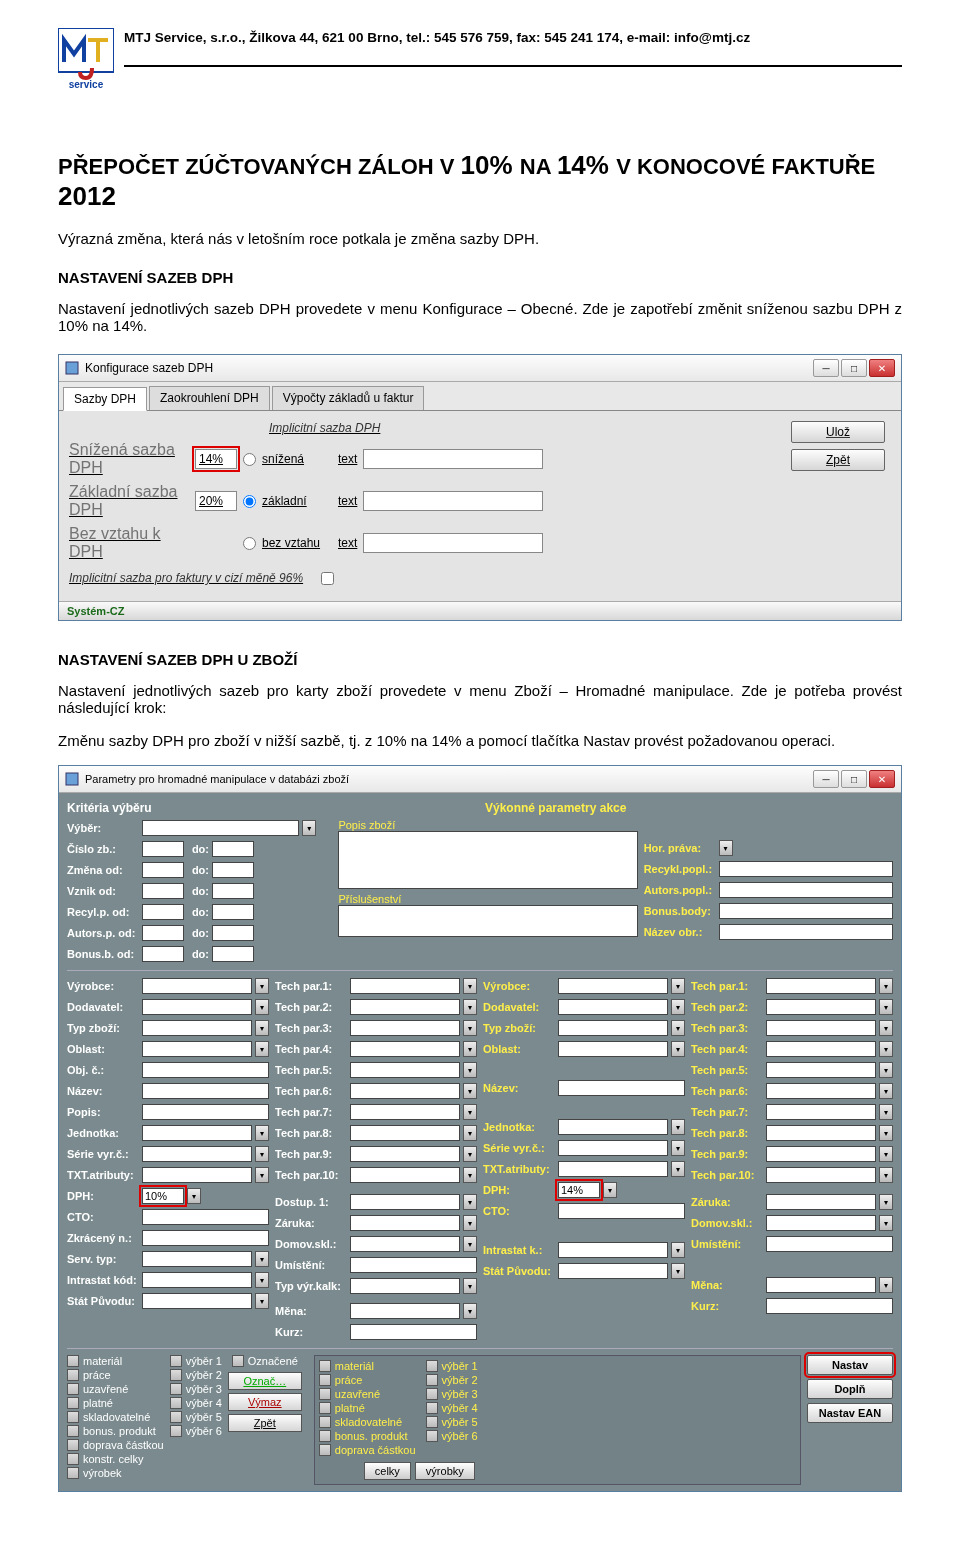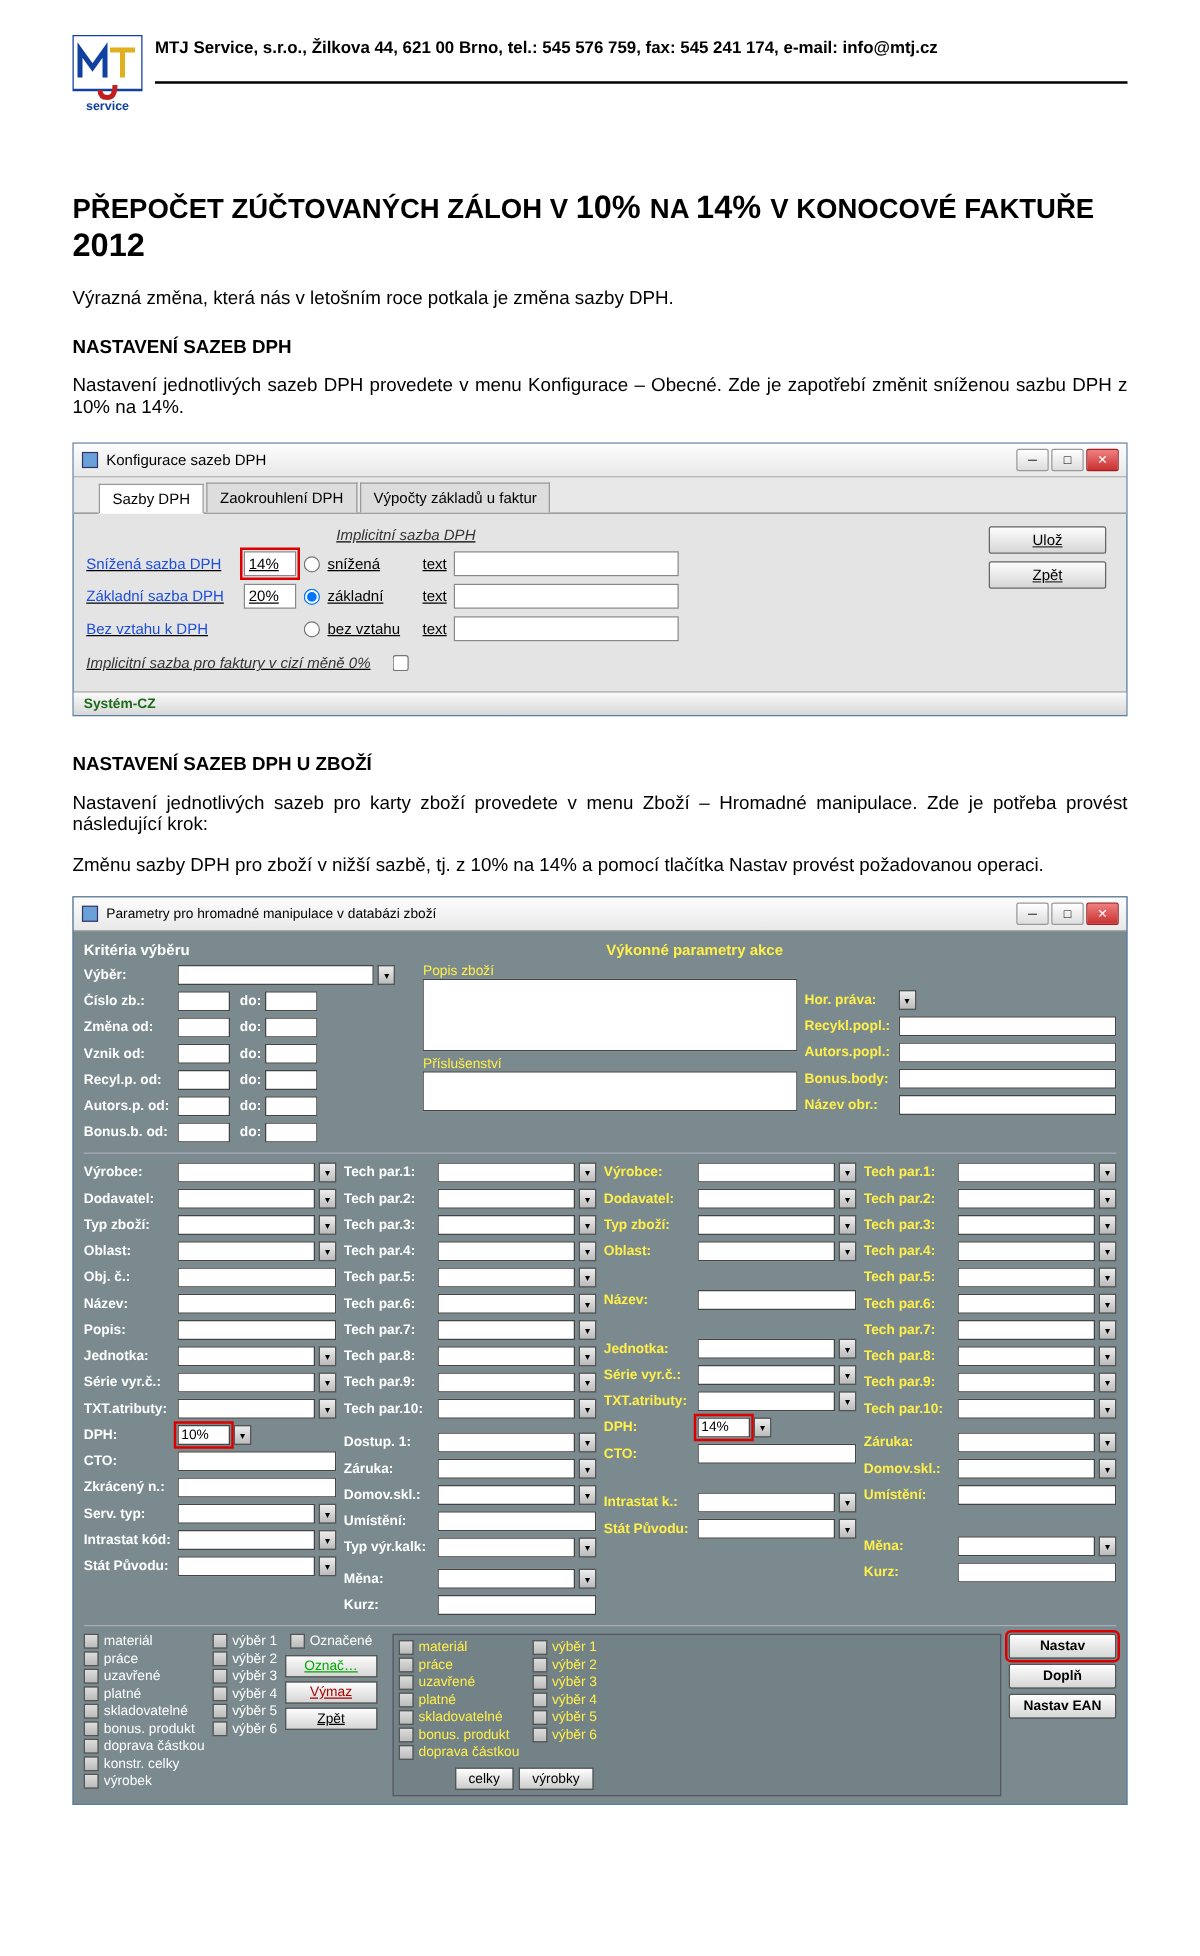--- a/index.html
+++ b/index.html
@@ -14,28 +14,28 @@
   .para { font-size: 15px; margin-bottom: 16px; text-align: justify; }
   h2.subhead { font-size: 15px; font-weight: bold; margin-top: 22px; margin-bottom: 14px; }
   
   .window { border: 1px solid #5b7fa0; background: #e4e4e4; width: 100%; margin: 20px 0 30px 0; font-size: 12px; font-family: Tahoma, Arial, sans-serif; color: #000; }
   .titlebar { background: linear-gradient(#fdfdfd,#e8e8e8); border-bottom: 1px solid #aaa; display: flex; align-items: center; justify-content: space-between; padding: 4px 6px; }
   .titlebar .ticon { width: 14px; height: 14px; display: inline-block; margin-right: 6px; }
   .titlebar-left { display: flex; align-items: center; }
   .winbtns { display: flex; gap: 2px; }
   .winbtn { width: 26px; height: 18px; border: 1px solid #999; background: linear-gradient(#fff,#ddd); border-radius: 2px; display: flex; align-items: center; justify-content: center; font-size: 10px; cursor: pointer; }
   .winbtn.close { background: linear-gradient(#f08080,#c93030); color: #fff; border-color: #a02020; }
-  .tabs { display: flex; background: #e8e8e8; border-bottom: 1px solid #888; padding-top: 4px; padding-left: 20px; gap: 0; }
+  .tabs { display: flex; background: #e8e8e8; border-bottom: 1px solid #888; padding-top: 4px; padding-left: 4px; gap: 0; }
   .tab { padding: 4px 10px; background: #ddd; border: 1px solid #999; border-bottom: none; font-size: 12px; margin-right: 2px; cursor: pointer; }
   .tab.active { background: #fff; border-bottom: 1px solid #fff; position: relative; top: 1px; }
   .window-body { padding: 10px; display: flex; }
   .form-col { flex: 1; text-decoration: underline; }
   .btn-col { width: 110px; display: flex; flex-direction: column; gap: 6px; padding-left: 10px; }
   .row { display: flex; align-items: center; margin-bottom: 6px; gap: 6px; }
-  .row label.fl { width: 120px; color: #1d4ed8; font-size: 12px; }
+  .row label.fl { width: 120px; color: #737373; font-size: 16px; }
   .row label.it { font-style: italic; color: #333; }
   input.txt { border: 1px solid #888; background: #fff; height: 20px; padding: 1px 3px; font-size: 12px; }
   input.txt.w40 { width: 42px; }
   input.txt.w180 { width: 180px; }
   .redbox { outline: 2px solid #d00; outline-offset: 1px; }
   .radio { width: 13px; height: 13px; }
   .checkbox { width: 13px; height: 13px; }
   .btn { border: 1px solid #666; background: linear-gradient(#fdfdfd,#d6d6d6); padding: 3px 0; width: 94px; font-size: 12px; text-align: center; border-radius: 2px; cursor: pointer; text-decoration: underline; text-decoration-color: #333; }
   .statusbar { background: linear-gradient(#fafafa,#d8d8d8); border-top: 1px solid #aaa; padding: 3px 8px; font-size: 11px; color: #1a6a1a; font-weight: bold; }
   
@@ -144,21 +144,21 @@
         </div>
         <div class="row">
           <label class="fl">Bez vztahu k DPH</label>
           <span style="width:42px"></span>
           <input type="radio" class="radio" name="imp" style="">
           <span style="width:70px">bez vztahu</span>
           <span>text</span>
           <input class="txt w180" style="">
         </div>
         <div class="row" style="margin-top:10px">
-          <label class="it" style="width:auto">Implicitní sazba pro faktury v cizí měně 0%</label>
+          <label class="it" style="width:auto">Implicitní sazba pro faktury v cizí měně 96%</label>
           <input type="checkbox" class="checkbox" style="margin-left: 12px;">
         </div>
       </div>
       <div class="btn-col">
         <div class="btn">Ulož</div>
         <div class="btn">Zpět</div>
       </div>
     </div>
     <div class="statusbar">Systém-CZ</div>
   </div>

